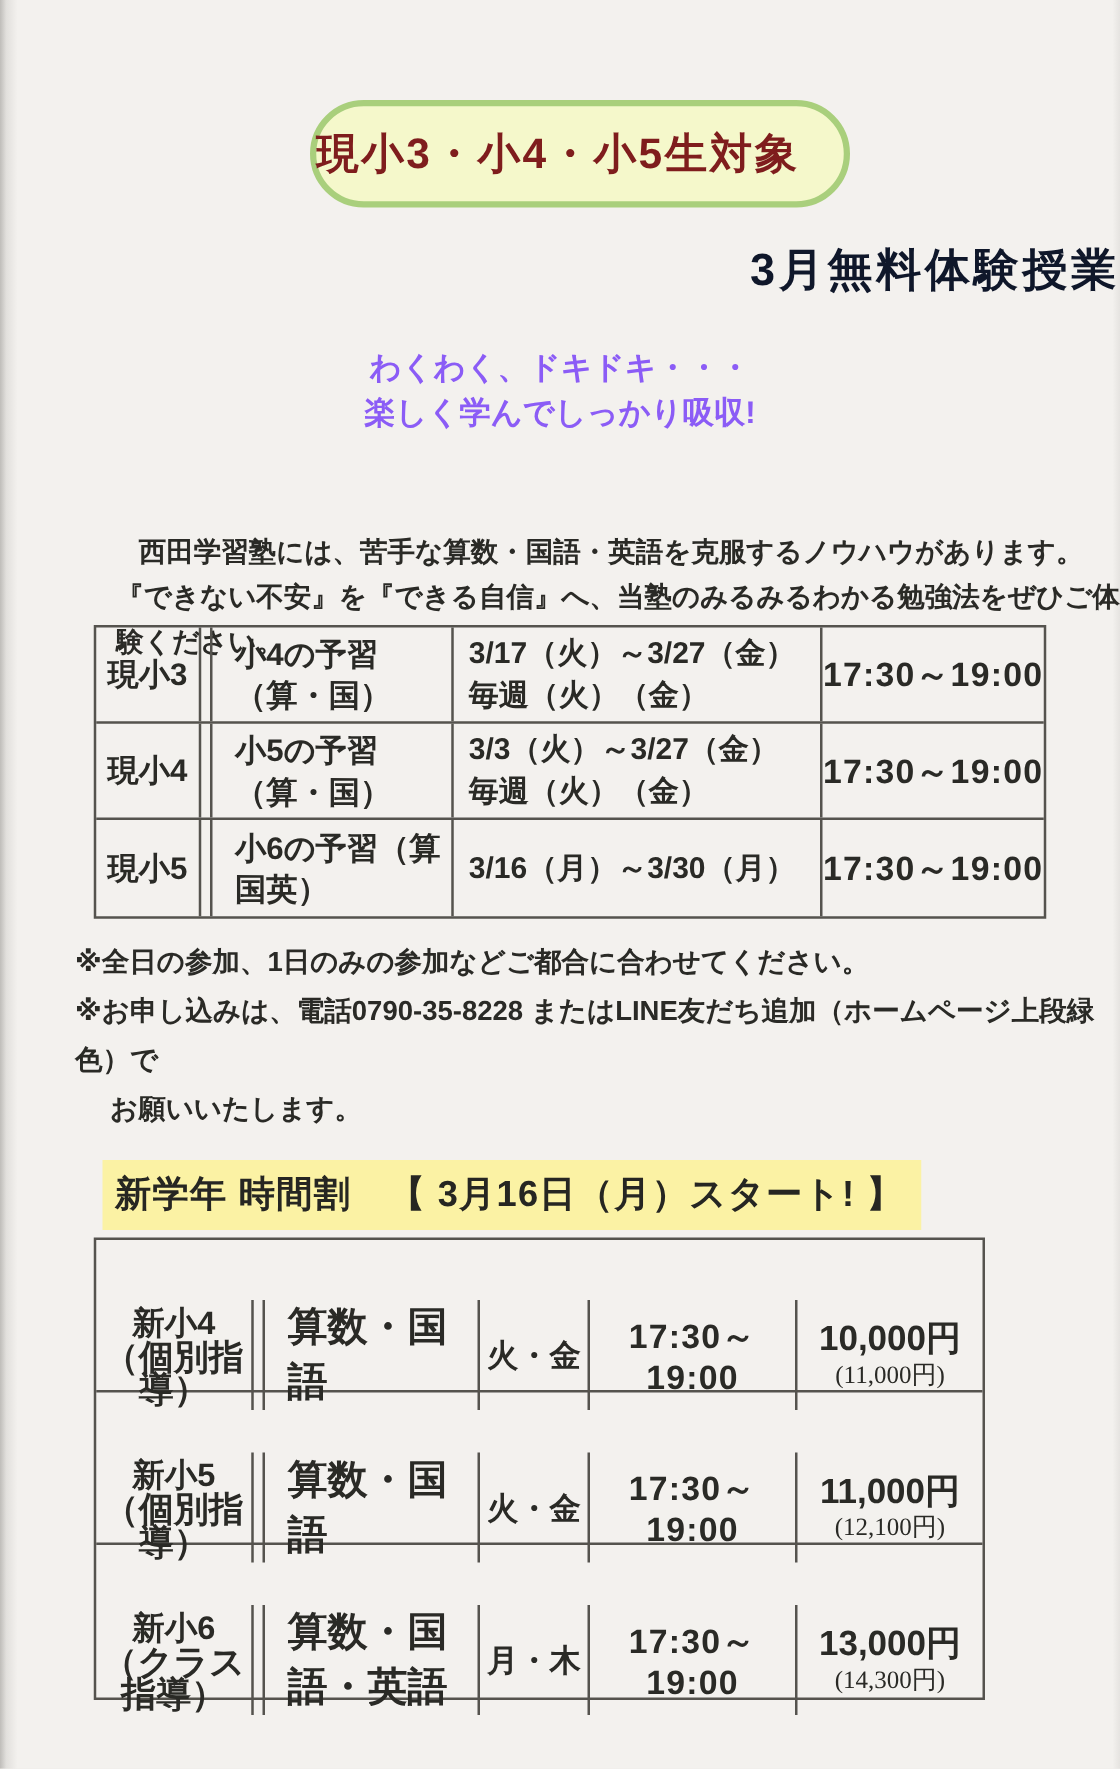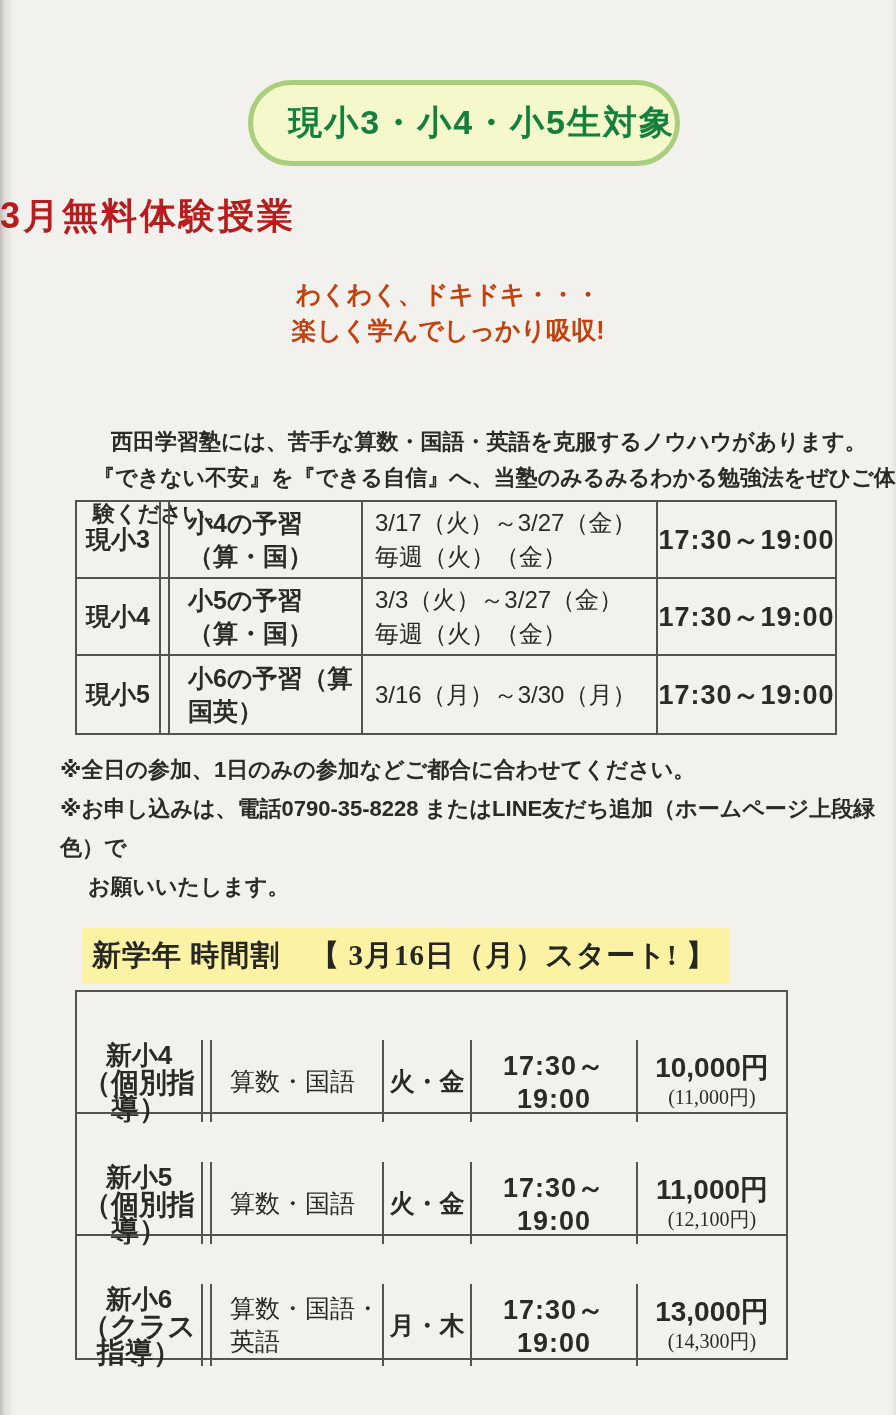--- a/index.html
+++ b/index.html
@@ -8,56 +8,56 @@
   }
   *{box-sizing:border-box; margin:0; padding:0;}
   body{margin:0; background:#e8e6e3; font-family:"Liberation Sans","DejaVu Sans",sans-serif; color:var(--ink,#2a2a26);}
   .page{position:relative; width:896px; height:1415px; background:var(--paper,#f3f1ee); overflow:hidden;}
   .page::before{content:''; position:absolute; inset:0; pointer-events:none;
     background:linear-gradient(90deg, rgba(70,68,64,.30) 0px, rgba(70,68,64,.10) 5px, rgba(0,0,0,0) 14px),
                linear-gradient(270deg, rgba(70,68,64,.08) 0px, rgba(0,0,0,0) 6px);}
   
   .badge{position:absolute; left:248px; top:80px; width:432px; height:86px;
     background:var(--badge-fill,#f5f8cb); border:5px solid var(--badge-border,#a9cf7c);
-    border-radius:46px; display:flex; align-items:center; justify-content:flex-end;
-    font-size:34px; font-weight:600; letter-spacing:2px; color:#15803d;}
+    border-radius:46px; display:flex; align-items:center; justify-content:flex-start;
+    font-size:34px; font-weight:600; letter-spacing:2px; color:#7f1d1d;}
   
-  .title{position:absolute; top:192px; left:0; width:100%; text-align:left;
-    font-size:36px; font-weight:700; letter-spacing:3px; color:#b91c1c;}
+  .title{position:absolute; top:192px; left:0; width:100%; text-align:right;
+    font-size:36px; font-weight:700; letter-spacing:3px; color:#0f172a;}
   .subtitle{position:absolute; top:276px; left:0; width:100%; text-align:center;
-    font-size:25px; font-weight:700; line-height:36px; color:#c2410c;}
+    font-size:25px; font-weight:700; line-height:36px; color:#8b5cf6;}
   .intro{position:absolute; left:93px; top:424px; font-size:22px; font-weight:600; line-height:36px;}
   .intro .indent{padding-left:18px;}
   
   .tbl{position:absolute; border:2px solid var(--table-line,#55534e); background:transparent;}
   .tbl .row{display:grid; border-bottom:2px solid var(--table-line,#55534e);}
   .tbl .row:last-child{border-bottom:none;}
   .cell{border-right:2px solid var(--table-line,#55534e); display:flex; flex-direction:column; justify-content:center;}
   .cell:last-child{border-right:none;}
   .tbl1{left:75px; top:500px; width:762px;}
   .tbl1 .row{grid-template-columns:84px 9px 193px 295px 1fr; height:77px;}
   .tbl2{left:75px; top:990px; width:713px;}
   .tbl2 .row{grid-template-columns:126px 9px 172px 88px 166px 1fr; height:74px;margin-top:48px;}
   .c-center{align-items:center; text-align:center;}
   .c-left{padding-left:18px;}
   .grade{font-size:25px; font-weight:700;}
   .course{font-size:25px; font-weight:700;}
-  .dates{font-size:24px; font-weight:400; line-height:34px;padding-left:12px;}
+  .dates{font-size:24px; font-weight:700; line-height:34px;padding-left:12px;}
   .time{font-size:27px; font-weight:600; letter-spacing:1px;}
   .grade2-main{font-size:26px; font-weight:700; line-height:30px;}
   .grade2-sub{font-size:28px; font-weight:600; line-height:26px;}
-  .subjects{font-size:25px; font-weight:400;}
+  .subjects{font-size:32px; font-weight:700;}
   .days{font-size:25px; font-weight:700;}
   .price-main{font-size:28px; font-weight:600; line-height:32px;}
   .price-sub{font-size:20px; font-weight:400; line-height:26px; font-family:"Liberation Serif","DejaVu Serif",serif;}
   
   .notes{position:absolute; left:60px; top:750px; font-size:22px; font-weight:600; line-height:39px;}
   .notes .indent{padding-left:28px;}
   .sec-heading{position:absolute; left:82px; top:928px; background:var(--highlight,#fbf2a4);
-    padding:8px 14px 8px 10px; font-size:29px; font-weight:700; letter-spacing:1px; color:#262622;font-family:Liberation Serif, serif;}
+    padding:8px 14px 8px 10px; font-size:29px; font-weight:700; letter-spacing:1px; color:#262622;}
   .footer{position:absolute; left:60px; top:1238px; font-size:22px; font-weight:600; line-height:37px;}
 </style>
 </head>
 <body>
 
 <div class="page">
 
   <div class="badge">
     <span>現小3・小4・小5生対象</span>
   </div>

